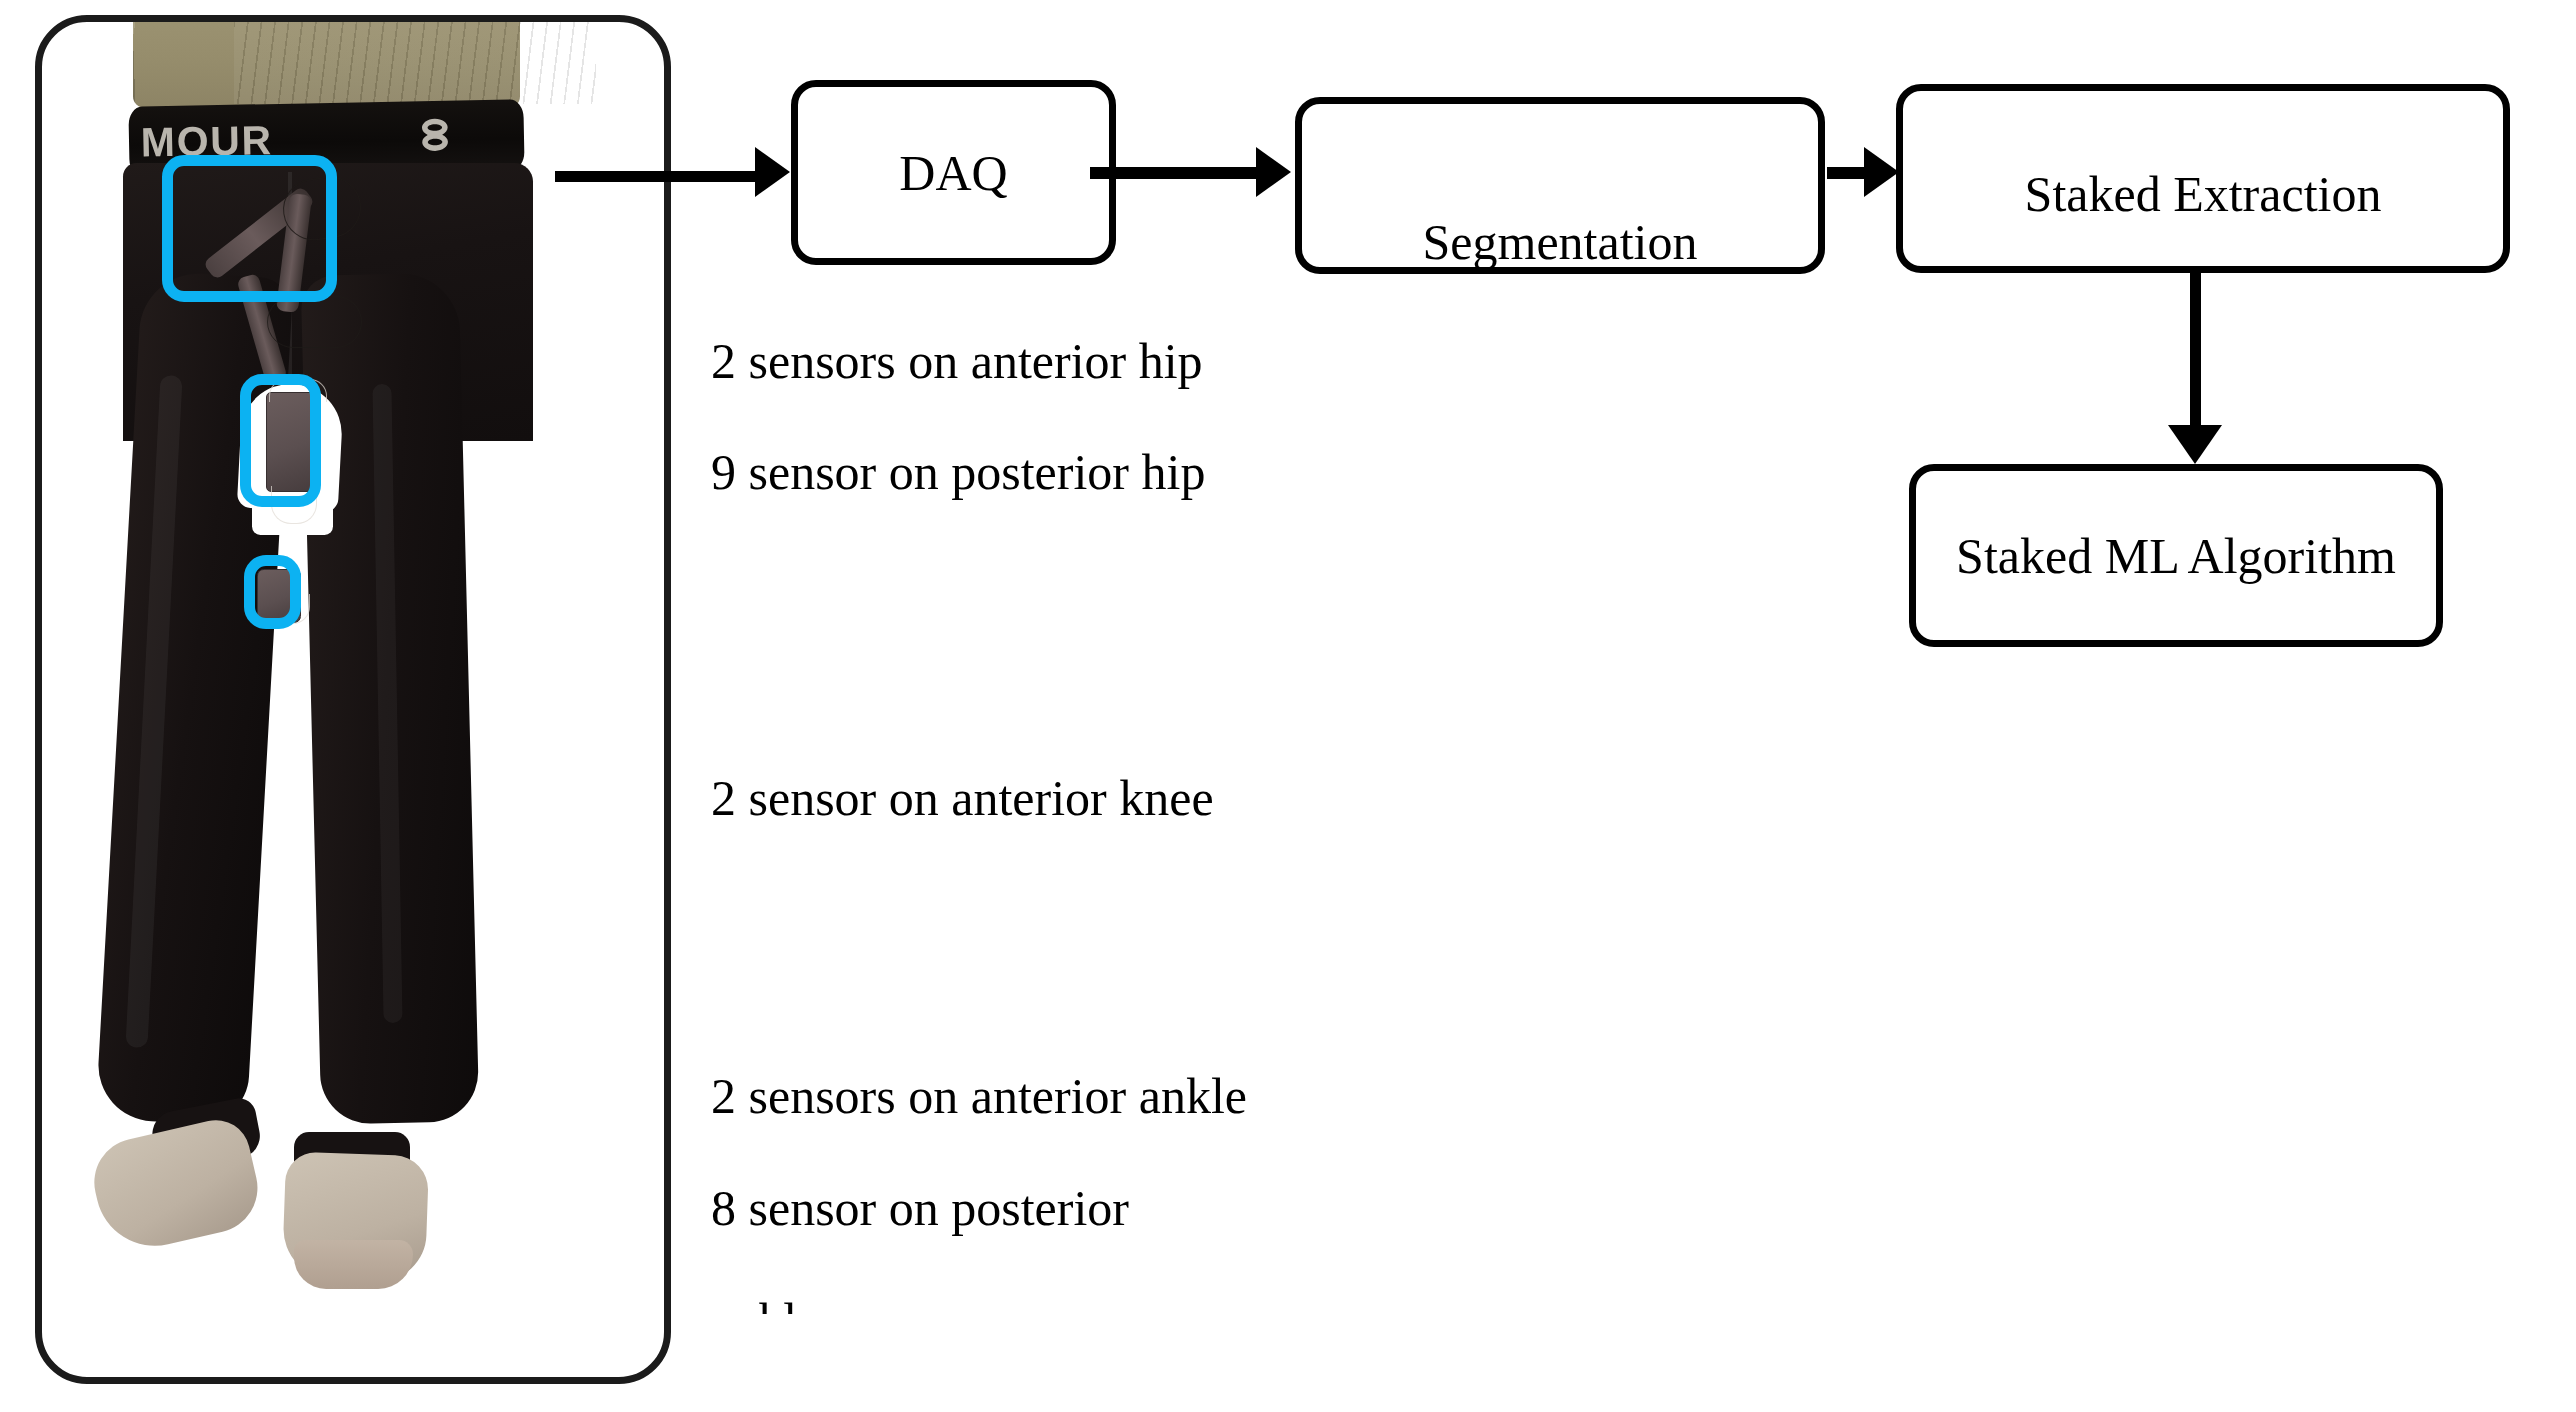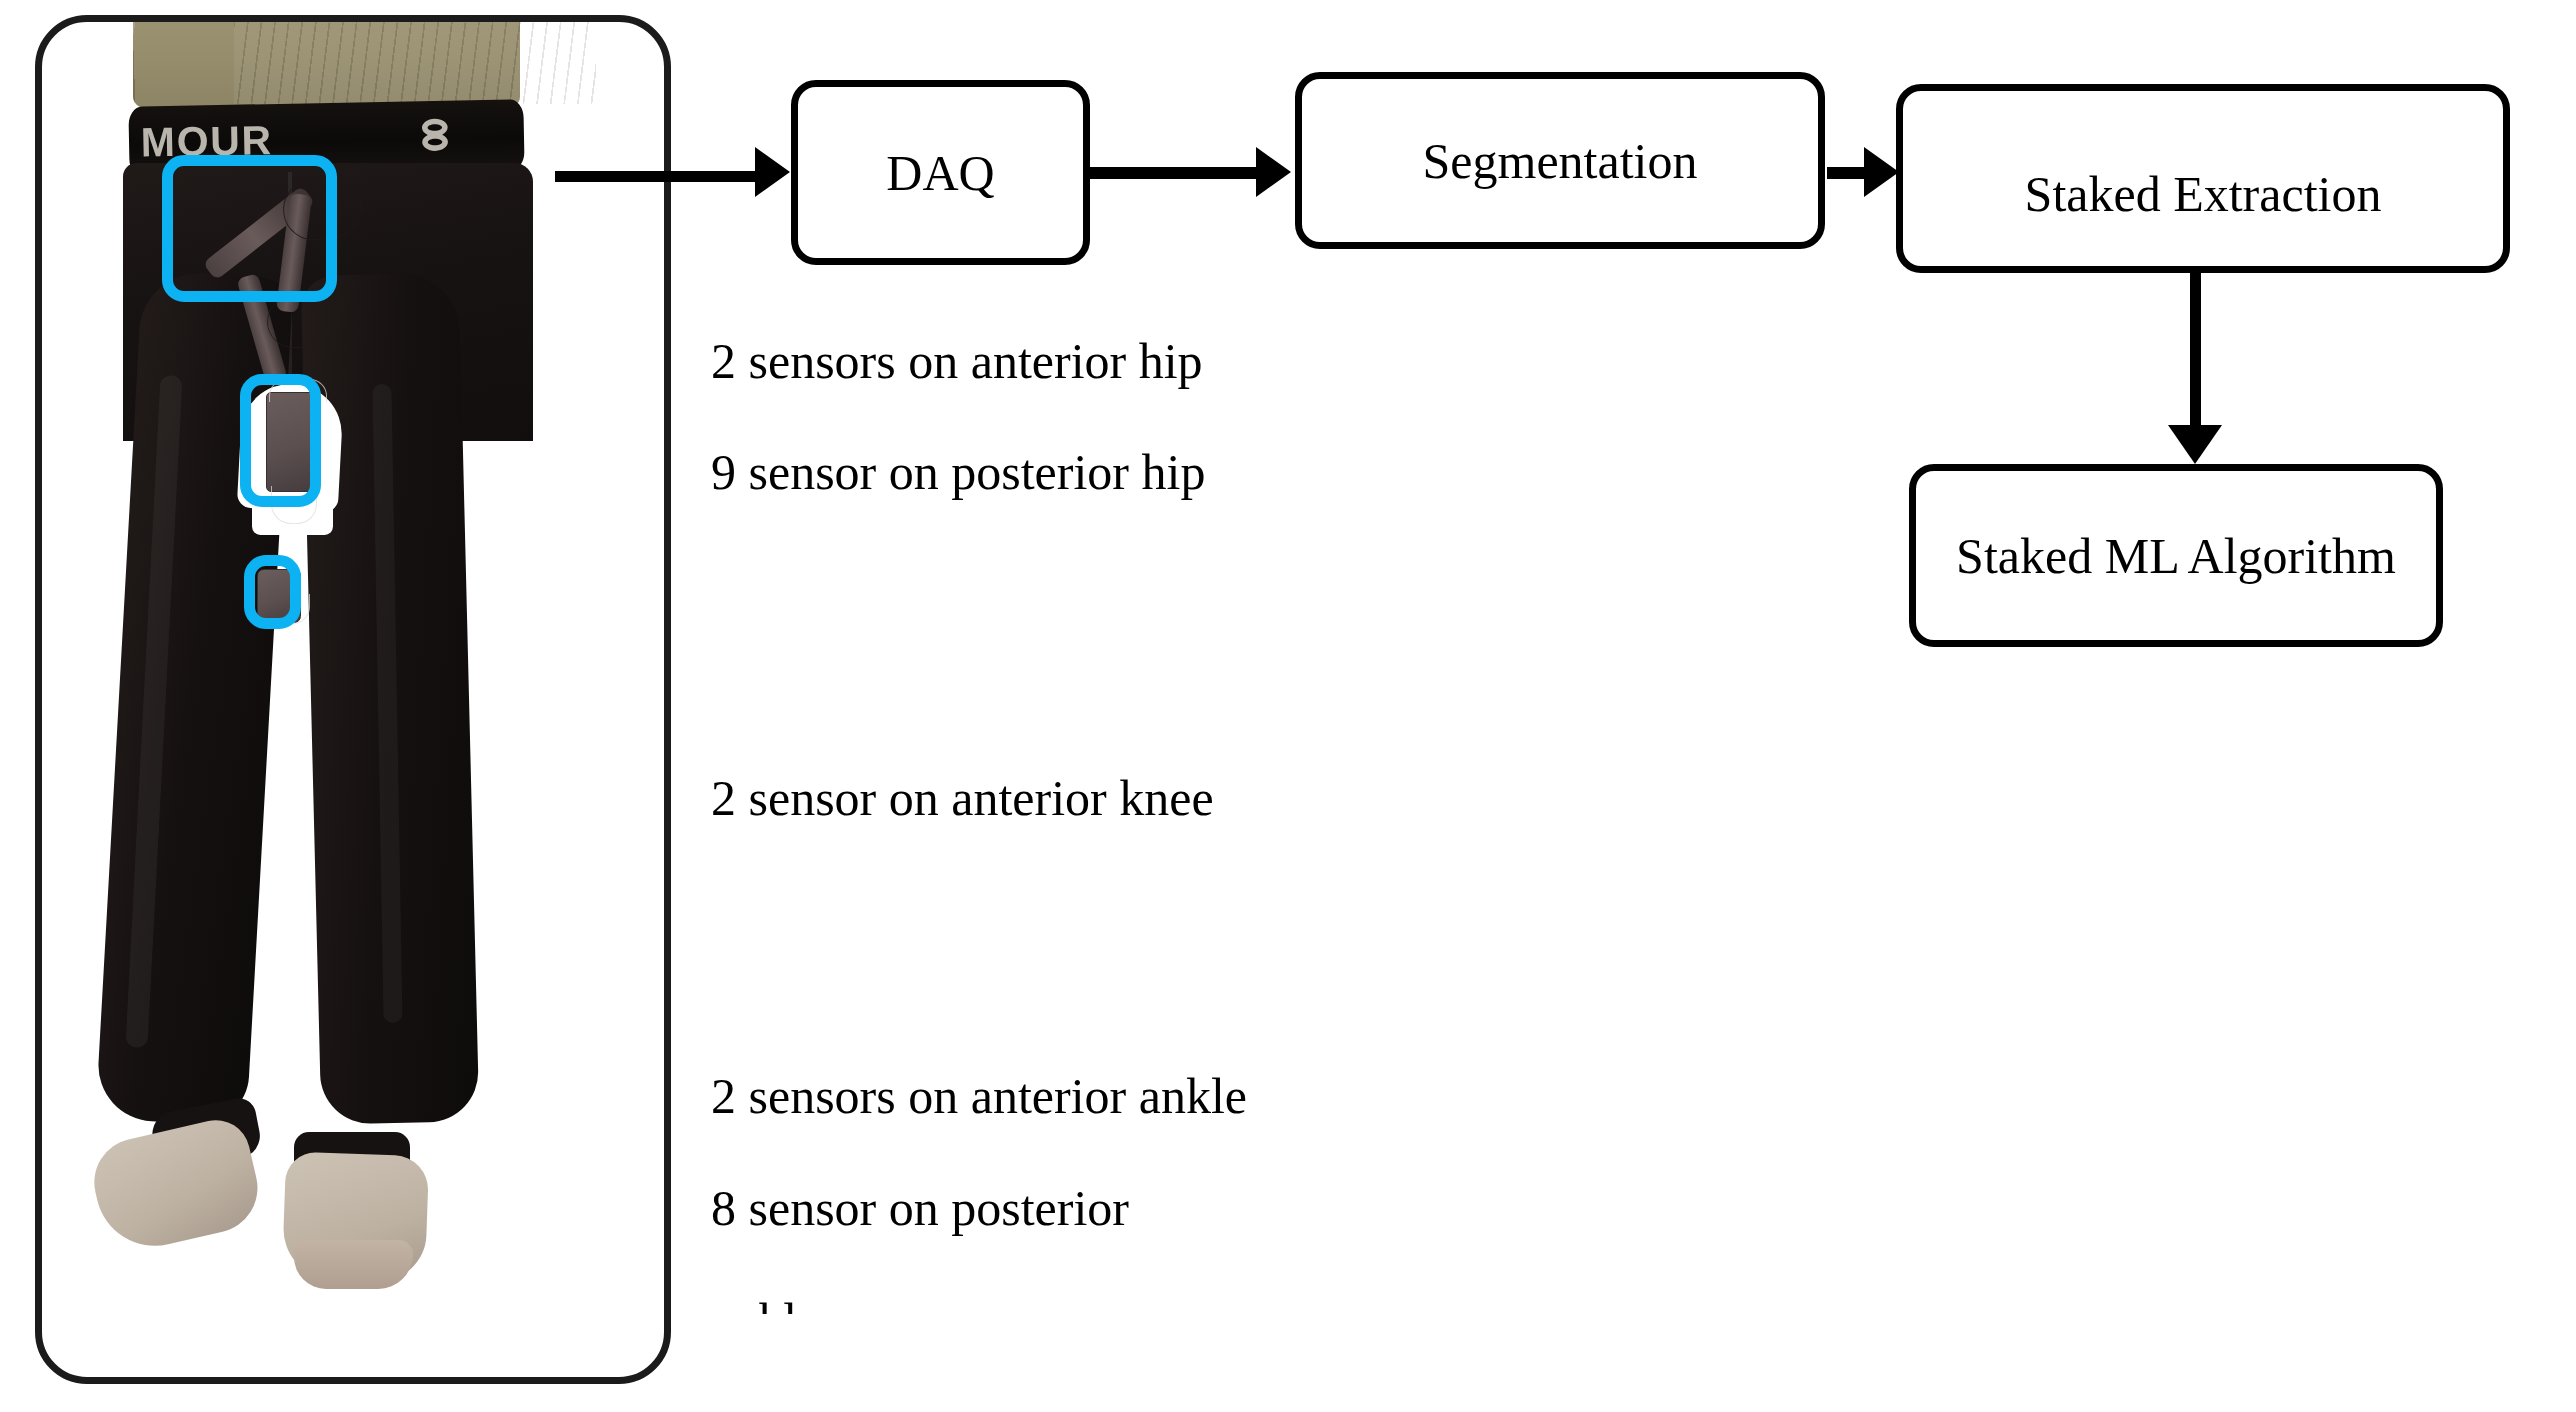--- a/index.html
+++ b/index.html
@@ -129,22 +129,22 @@
   .hl-ankle{left:202px;top:533px;width:57px;height:74px;}
 
   
   .fbox{
     position:absolute;border:7.6px solid #000000;border-radius:25px;
     background:#ffffff;box-sizing:border-box;display:flex;align-items:center;
     justify-content:center;
   }
   .fbox-label{font-size:50px;line-height:1;white-space:nowrap;}
 
-  #box-daq{left:791px;top:80px;width:299px;height:185px;}
-  #box-seg{left:1295px;top:72px;width:530px;height:177px;}
+  #box-daq{left:791px;top:80px;width:325px;height:185px;}
+  #box-seg{left:1295px;top:97px;width:530px;height:177px;align-items:flex-end;}
   #box-feat{left:1896px;top:84px;width:614px;height:189px;}
   #box-feat .fbox-label{position:relative;top:15px;}
   #box-ml{left:1909px;top:464px;width:534px;height:183px;}
 
   
   .arrow-line{position:absolute;background:#000000;}
   .arrow-head-r{
     position:absolute;width:0;height:0;
     border-top:25px solid transparent;border-bottom:25px solid transparent;
     border-left:35px solid #000000;

